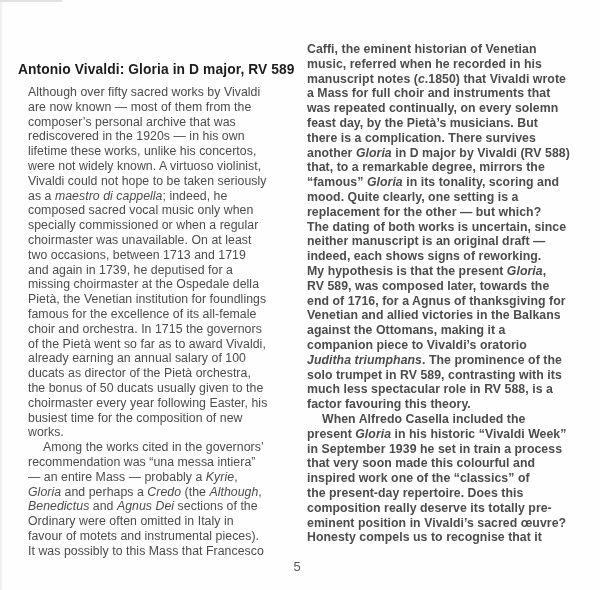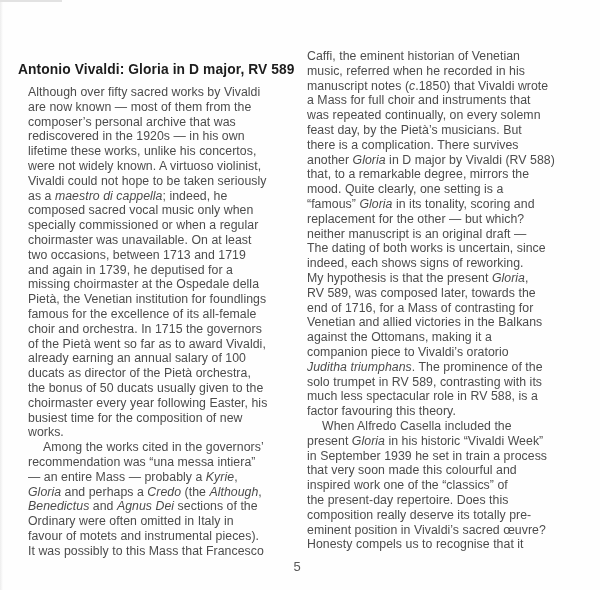--- a/index.html
+++ b/index.html
@@ -50,22 +50,23 @@
     color: #4c4c4c;
     letter-spacing: 0.05px;
   }
   .column-left {
     left: 28px;
     top: 85px;
     width: 286px;
   }
   .column-right {
     left: 307px;
-    top: 49px;
+    top: 42px;
     width: 288px;
+    font-weight: bold;
   }
   .line {
     white-space: nowrap;
   }
   .para.indent .line:first-child {
     padding-left: 15px;
   }
   .page-number {
     position: absolute;
     left: 288px;
@@ -127,29 +128,29 @@
       <div class="para">
         <div class="line">Caffi, the eminent historian of Venetian</div>
         <div class="line">music, referred when he recorded in his</div>
         <div class="line">manuscript notes (<i>c</i>.1850) that Vivaldi wrote</div>
         <div class="line">a Mass for full choir and instruments that</div>
         <div class="line">was repeated continually, on every solemn</div>
         <div class="line">feast day, by the Pietà’s musicians. But</div>
         <div class="line">there is a complication. There survives</div>
         <div class="line">another <i>Gloria</i> in D major by Vivaldi (RV 588)</div>
         <div class="line">that, to a remarkable degree, mirrors the</div>
+        <div class="line">“famous” <i>Gloria</i> in its tonality, scoring and</div>
         <div class="line">mood. Quite clearly, one setting is a</div>
-        <div class="line">“famous” <i>Gloria</i> in its tonality, scoring and</div>
         <div class="line">replacement for the other — but which?</div>
+        <div class="line">The dating of both works is uncertain, since</div>
         <div class="line">neither manuscript is an original draft —</div>
-        <div class="line">The dating of both works is uncertain, since</div>
         <div class="line">indeed, each shows signs of reworking.</div>
         <div class="line">My hypothesis is that the present <i>Gloria</i>,</div>
         <div class="line">RV 589, was composed later, towards the</div>
-        <div class="line">end of 1716, for a Mass of contrasting for</div>
+        <div class="line">end of 1716, for a Agnus of thanksgiving for</div>
         <div class="line">Venetian and allied victories in the Balkans</div>
         <div class="line">against the Ottomans, making it a</div>
         <div class="line">companion piece to Vivaldi’s oratorio</div>
         <div class="line"><i>Juditha triumphans</i>. The prominence of the</div>
         <div class="line">solo trumpet in RV 589, contrasting with its</div>
         <div class="line">much less spectacular role in RV 588, is a</div>
         <div class="line">factor favouring this theory.</div>
       </div>
       <div class="para indent">
         <div class="line">When Alfredo Casella included the</div>

